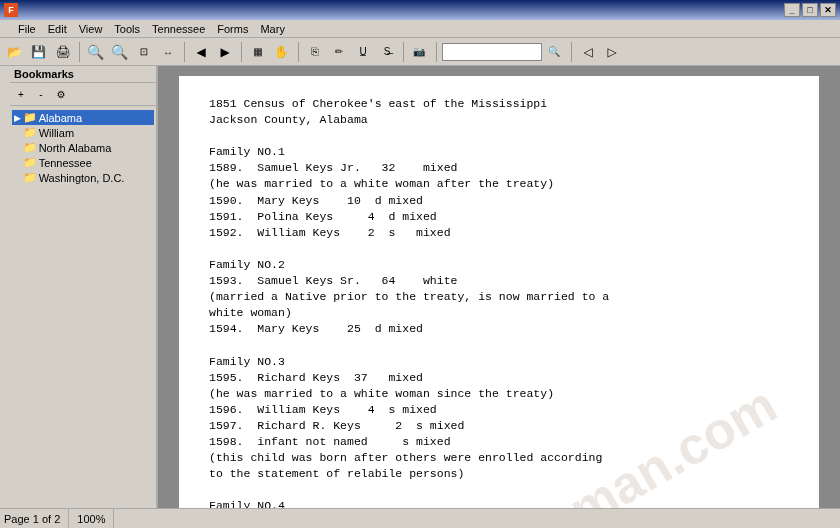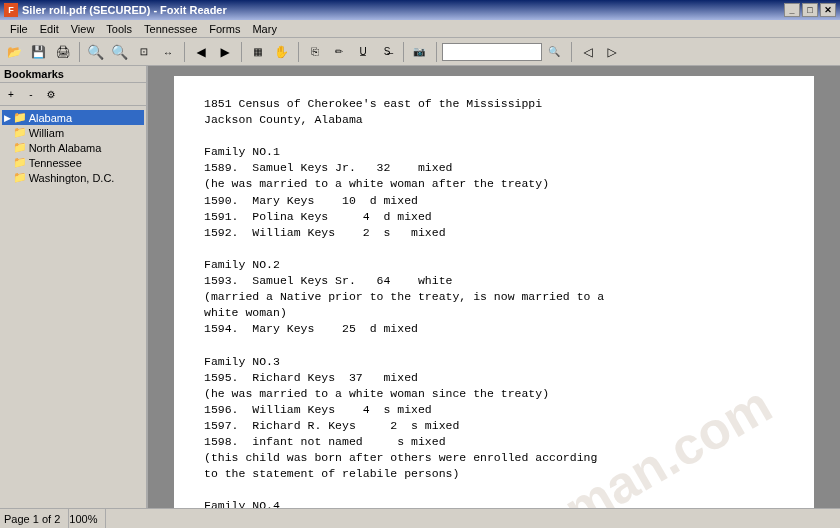--- a/index.html
+++ b/index.html
@@ -21,21 +21,21 @@
     .title-bar-icon { width: 14px; height: 14px; background: #e05020; display: inline-flex; align-items: center; justify-content: center; font-size: 9px; color: white; }
     .title-bar-buttons { display: flex; gap: 2px; }
     .title-btn { width: 16px; height: 14px; background: #d4d0c8; border: 1px solid #888; font-size: 9px; display: flex; align-items: center; justify-content: center; cursor: pointer; color: #000; }
 
     
     .menu-bar {
       background: #d4d0c8;
       height: 18px;
       display: flex;
       align-items: center;
-      padding: 0 4px;
+      padding: 0 12px;
       border-bottom: 1px solid #aaa;
       font-size: 11px;
     }
     .menu-item { padding: 0 6px; cursor: pointer; height: 100%; display: flex; align-items: center; }
 
     
     .toolbar {
       background: #d4d0c8;
       height: 28px;
       display: flex;
@@ -61,20 +61,21 @@
     }
 
     
     .sidebar {
       width: 148px;
       background: #d4d0c8;
       border-right: 2px solid #aaa;
       display: flex;
       flex-direction: column;
       flex-shrink: 0;
+      margin-left: 10px;
     }
     .sidebar-header {
       background: #d4d0c8;
       border-bottom: 1px solid #aaa;
       padding: 2px 4px;
       font-size: 11px;
       font-weight: bold;
     }
     .sidebar-toolbar {
       display: flex;
@@ -132,38 +133,37 @@
 
     
     .status-bar {
       height: 20px;
       background: #d4d0c8;
       border-top: 1px solid #aaa;
       display: flex;
       align-items: center;
       padding: 0 4px;
       font-size: 11px;
-      gap: 0;
+      gap: 8px;
     }
     .status-segment {
       border-right: 1px solid #aaa;
       padding-right: 8px;
       height: 100%;
       display: flex;
       align-items: center;
     }
     .page-content { white-space: pre; }
   </style>
 </head>
 <body>
 
 <div class="title-bar">
   <div class="title-bar-left">
     <span class="title-bar-icon">F</span>
-    <span>Siler roll.pdf (SECURED) - Foxit Reader</span>
   </div>
   <div class="title-bar-buttons">
     <div class="title-btn">_</div>
     <div class="title-btn">□</div>
     <div class="title-btn">✕</div>
   </div>
 </div>
 
 <div class="menu-bar">
   <span class="menu-item">File</span>

